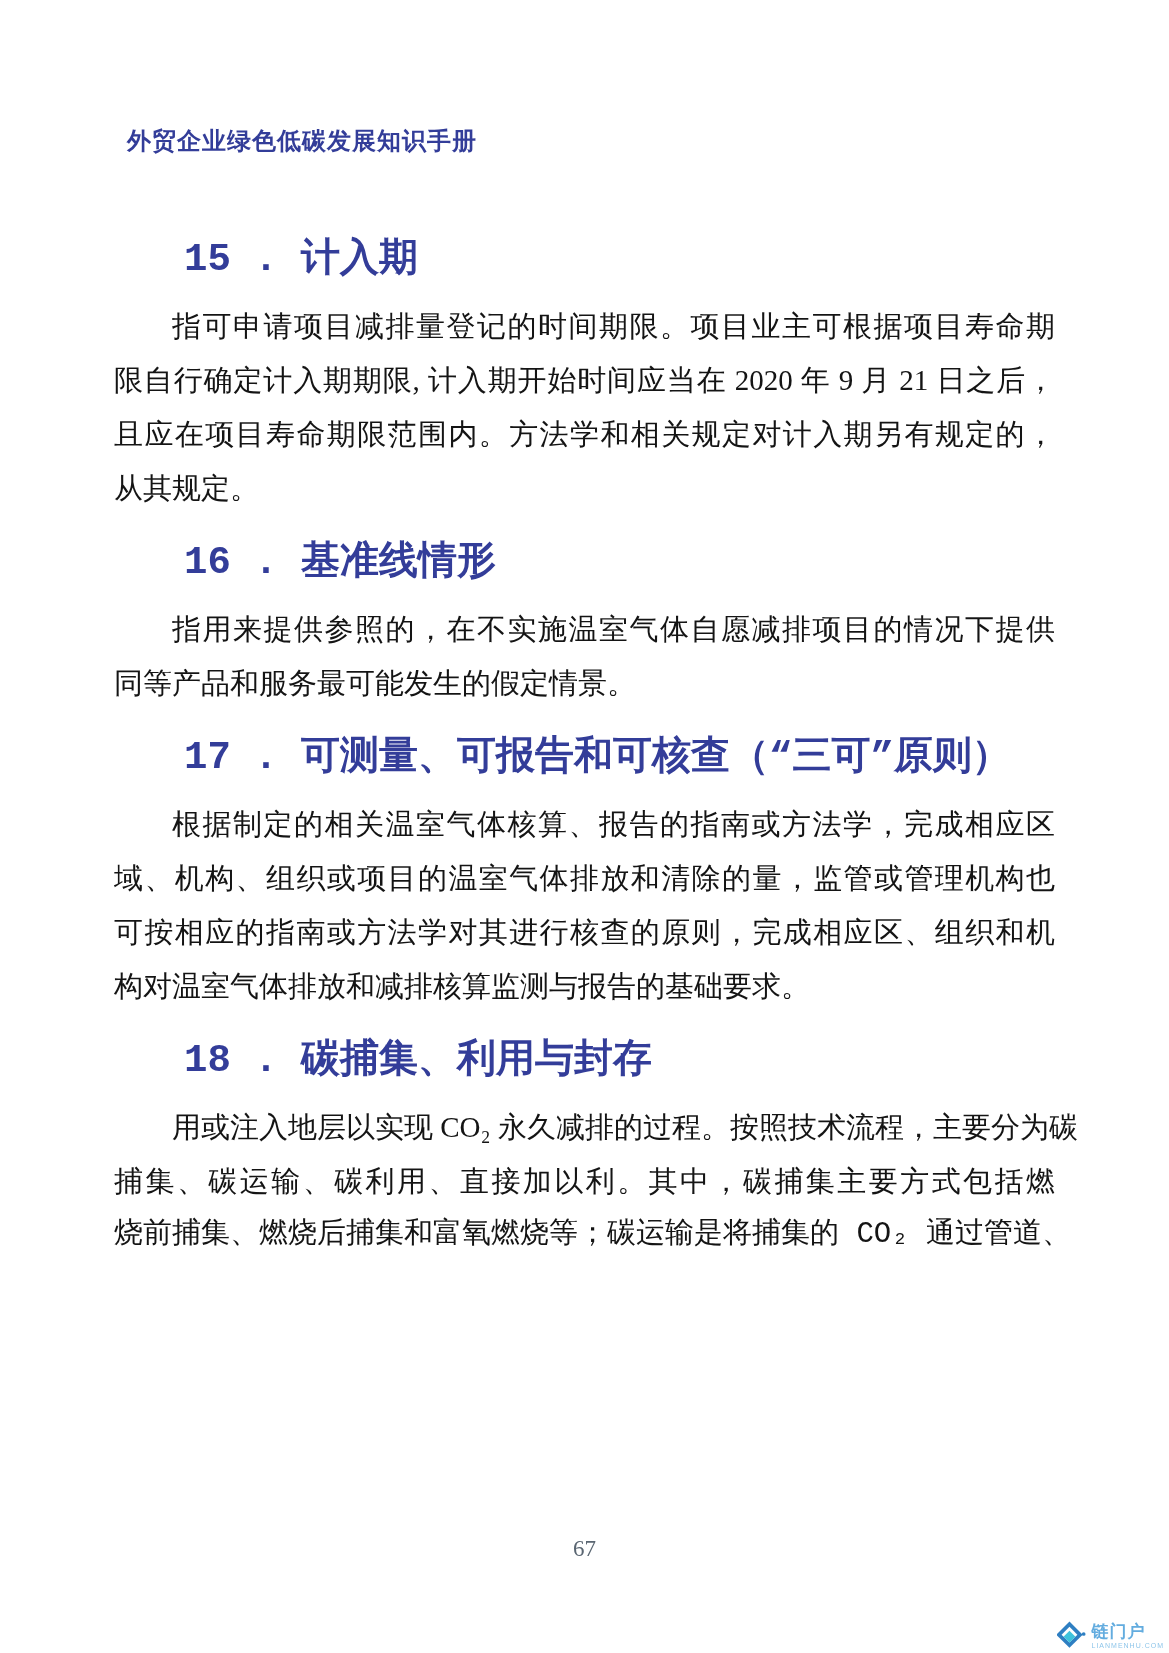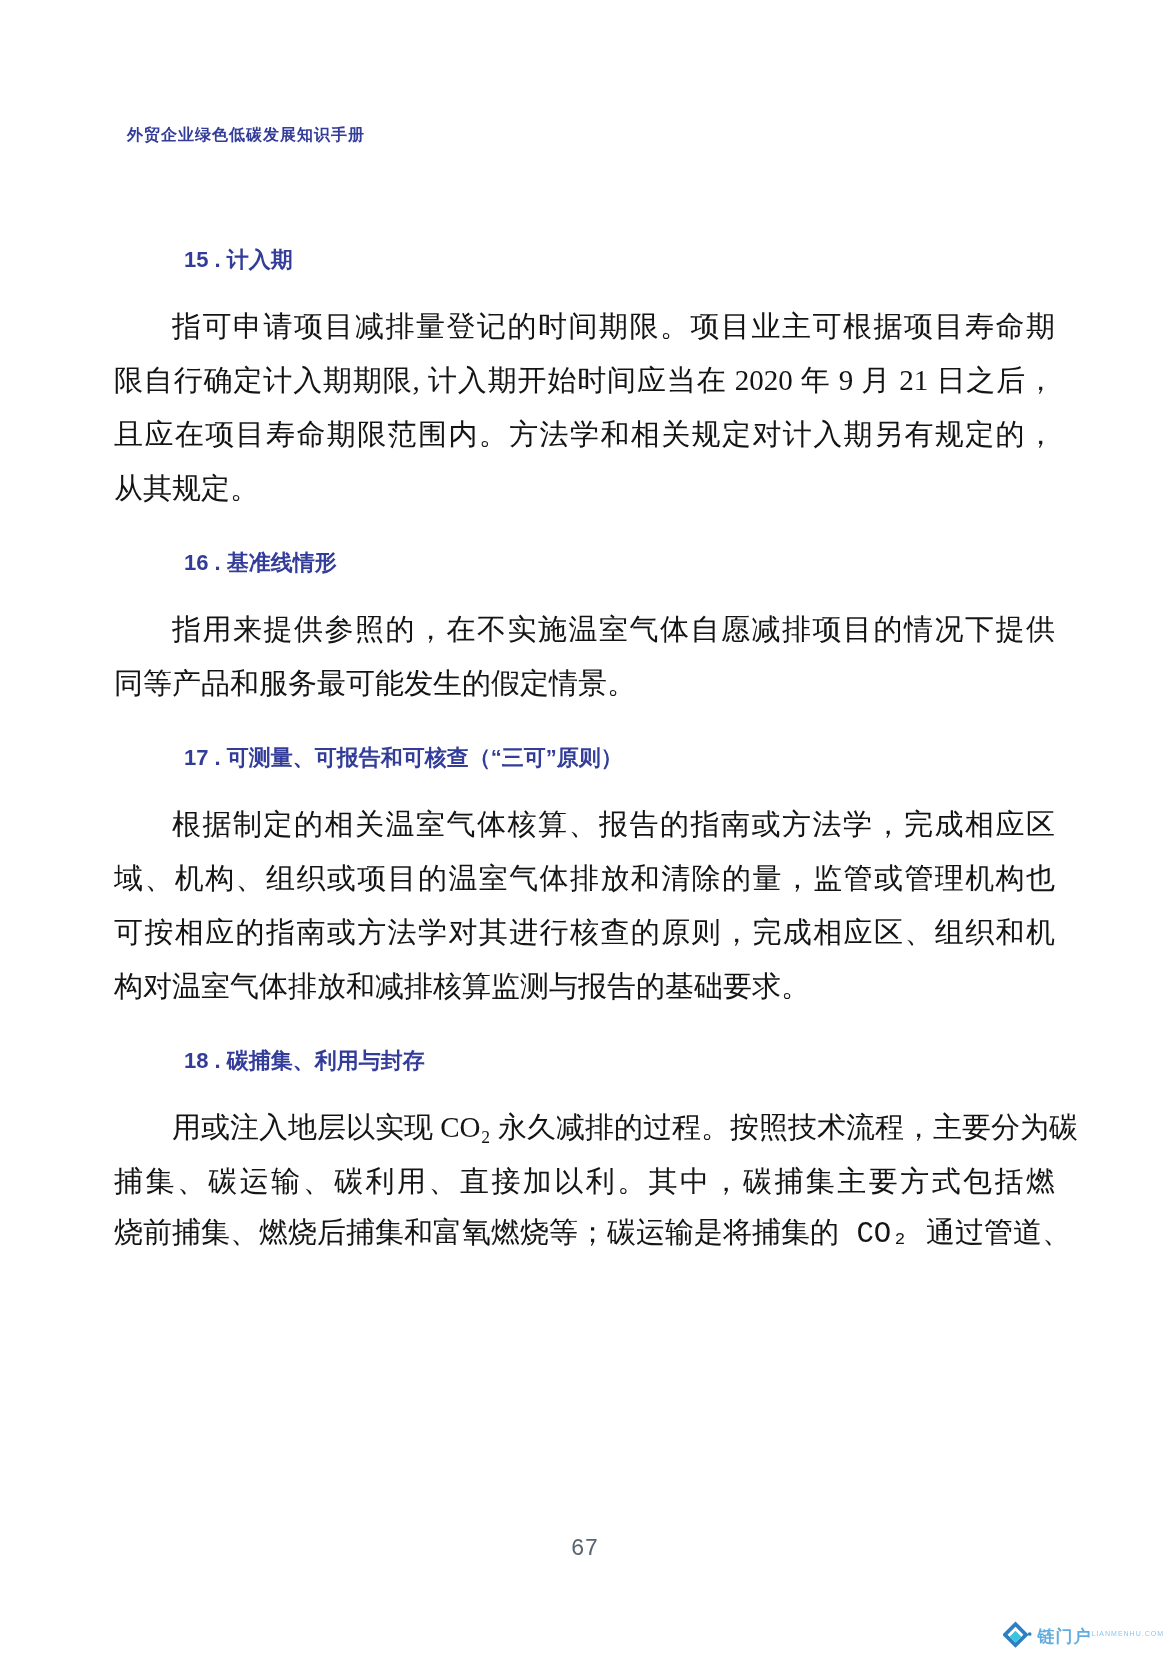--- a/index.html
+++ b/index.html
@@ -9,21 +9,21 @@
     height:1653px;
     background:#ffffff;
     overflow:hidden;
     font-family:"Liberation Serif","DejaVu Serif",serif;
   }
   .doc-header{
     position:absolute;
     left:127px;
     top:125px;
     font-family:"Liberation Sans","DejaVu Sans",sans-serif;
-    font-size:16px;
+    font-size:24px;
     font-weight:bold;
     letter-spacing:1px;
     color:#333D99;
     white-space:nowrap;
   }
   .content{
     position:absolute;
     left:114px;
     top:212px;
     width:941px;
@@ -44,47 +44,48 @@
   }
   .para.continues .line:last-child{
     text-align-last:justify;
     font-family:Liberation Mono, monospace;
   }
   .para.indent .line:first-child{
     text-indent:2em;
   }
   .section-heading{
     margin:26px 0 17px 70px;
-    font-family:Liberation Sans, sans-serif;
-    font-size:22px;
+    font-family:Liberation Mono, monospace;
+    font-size:39px;
     line-height:44px;
     font-weight:bold;
     color:#333D99;
     white-space:nowrap;
   }
   .page-number{
     position:absolute;
     left:0;
     right:0;
     top:1536px;
     text-align:center;
-    font-family:Liberation Mono, monospace;
+    font-family:Liberation Serif, serif;
     font-size:23px;
     color:#5A6672;
   }
   .site-logo{
     position:absolute;
     right:5px;
     top:1620px;
     display:flex;
     align-items:center;
     gap:4px;
   }
   .logo-text-block{
     display:flex;
+    flex-direction:column;
     line-height:1;
   }
   .logo-name{
     font-family:"Liberation Sans","DejaVu Sans",sans-serif;
     font-size:17px;
     font-weight:bold;
     color:#63ACDF;
     letter-spacing:1px;
     white-space:nowrap;
   }

